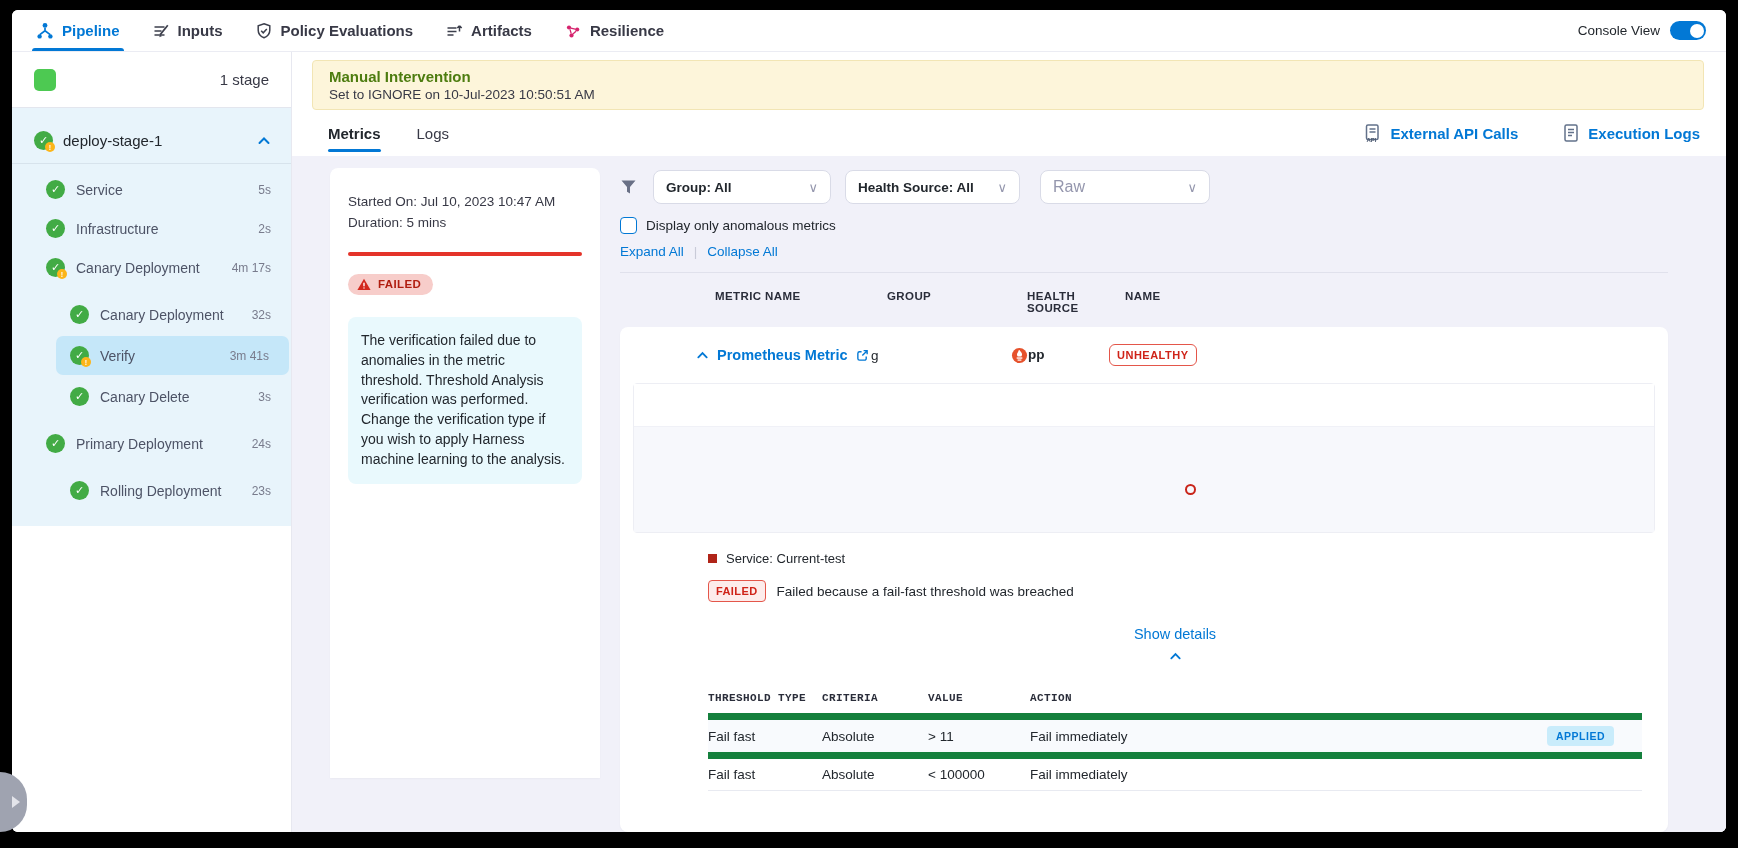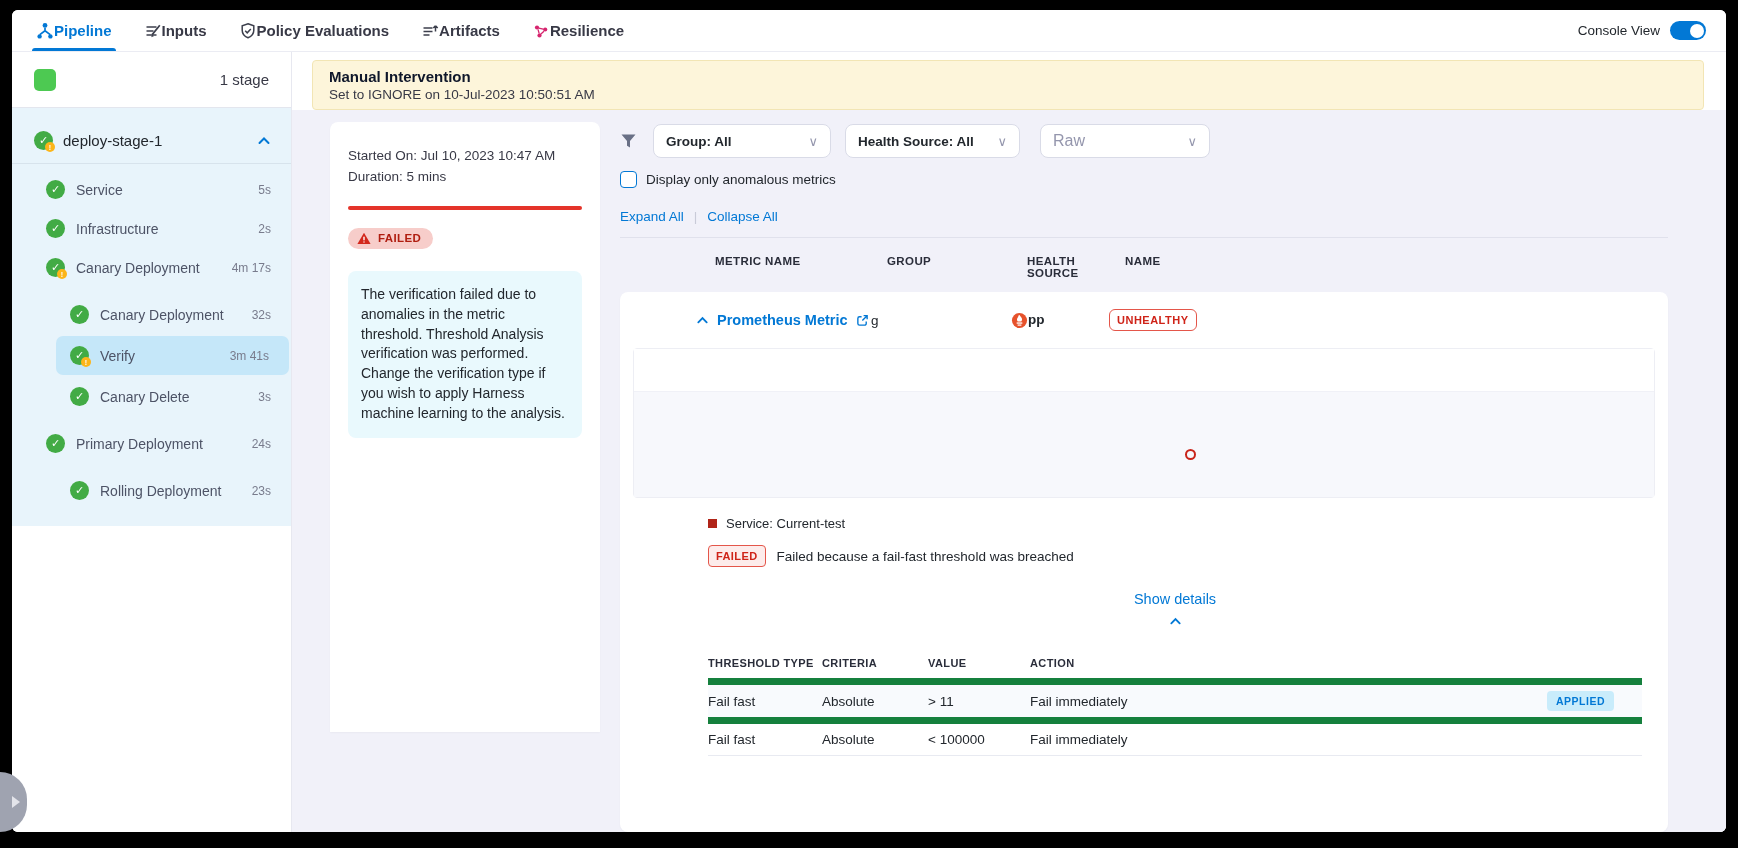--- a/index.html
+++ b/index.html
@@ -1,21 +1,21 @@
 <!DOCTYPE html>
 <html><head>
 <meta charset="utf-8">
 <style>
   * { box-sizing: border-box; margin: 0; padding: 0; }
   html,body { width:1738px; height:848px; background:#000; font-family:"Liberation Sans","DejaVu Sans",sans-serif; overflow:hidden; }
   .app { position:absolute; left:12px; top:10px; width:1714px; height:822px; background:#fff; border-radius:6px; overflow:hidden; }
 
   
   .topnav { height:42px; display:flex; align-items:center; padding:0 20px 0 24px; gap:32px; border-bottom:1px solid #ebecf3; background:#fff; }
-  .nav-item { display:flex; align-items:center; gap:0; height:100%; position:relative; font-size:15px; font-weight:600; color:#383946; cursor:pointer; }
+  .nav-item { display:flex; align-items:center; gap:8px; height:100%; position:relative; font-size:15px; font-weight:600; color:#383946; cursor:pointer; }
   .nav-item svg { flex:0 0 auto; }
   .nav-item.active { color:#0278d5; }
   .nav-item.active::after { content:""; position:absolute; left:-4px; right:-4px; bottom:0; height:3px; background:#0278d5; border-radius:3px 3px 0 0; }
   .nav-right { margin-left:auto; display:flex; align-items:center; gap:10px; }
   .console-label { font-size:13.5px; color:#22272d; font-weight:500; }
   .toggle { width:36px; height:19px; border-radius:10px; background:#0278d5; position:relative; cursor:pointer; }
   .toggle .knob { position:absolute; right:2.5px; top:2.5px; width:14px; height:14px; border-radius:50%; background:#fff; }
 
   
   .bodyrow { display:flex; height:calc(100% - 42px); }
@@ -37,21 +37,21 @@
   .step.sel { background:#c5e7f9; border-radius:7px; margin:2px 2px 2px 44px; padding-left:14px; }
   .st-label { font-size:14px; color:#4d5366; }
   .st-dur { margin-left:auto; font-size:12px; color:#787b8c; }
   .st-icon { position:relative; width:19px; height:19px; border-radius:50%; background:#42ab45; display:flex; align-items:center; justify-content:center; flex:0 0 auto; }
   .st-icon .chk { color:#fff; font-size:11px; font-weight:bold; line-height:1; }
   .st-icon.warn .bang { position:absolute; right:-2px; bottom:-2px; width:10px; height:10px; border-radius:50%; background:#fcb519; color:#fff; font-size:7px; font-weight:bold; display:flex; align-items:center; justify-content:center; }
 
   
   .banner-wrap { padding:8px 22px 0 20px; background:#fff; }
   .banner { background:#fdf5da; border:1px solid #f2e5b4; border-radius:4px; padding:7px 16px; }
-  .banner-title { font-size:15px; font-weight:700; color:#0f172a; }
+  .banner-title { font-size:15px; font-weight:700; color:#4d7c0f; }
   .banner-sub { font-size:13.5px; color:#383946; margin-top:2px; }
 
   
   .tabsrow { height:46px; display:flex; align-items:center; padding:0 26px 0 36px; background:#fff; }
   .tab { height:100%; display:flex; align-items:center; position:relative; font-size:15px; color:#383946; margin-right:36px; cursor:pointer; }
   .tab.active { font-weight:700; color:#22272d; }
   .tab.active::after { content:""; position:absolute; left:0; right:0; bottom:4px; height:3px; background:#0278d5; border-radius:2px; }
   .hdr-links { margin-left:auto; display:flex; align-items:center; gap:44px; }
   .hdr-link { display:flex; align-items:center; gap:8px; color:#0278d5; font-weight:700; font-size:15px; cursor:pointer; }
 
@@ -73,21 +73,21 @@
   .dd { height:34px; background:#fff; border:1px solid #d9dbe7; border-radius:8px; display:flex; align-items:center; justify-content:space-between; padding:0 12px; cursor:pointer; }
   .dd .lbl { font-size:13.5px; font-weight:600; color:#22272d; }
   .dd .chevd { color:#9496ad; font-size:13px; margin-left:10px; }
   .dd.placeholder .lbl { color:#9496ad; font-weight:400; font-size:16px; }
   .dd1 { width:178px; margin-right:14px; }
   .dd2 { width:175px; margin-right:20px; }
   .dd3 { width:170px; }
   .chk-row { margin-top:13px; display:flex; align-items:center; gap:9px; }
   .checkbox { width:17px; height:17px; border:1.6px solid #0278d5; border-radius:4px; background:#fff; cursor:pointer; }
   .chk-label { font-size:13.5px; color:#22272d; }
-  .expand-row { margin-top:21px; display:flex; align-items:flex-start; gap:10px; font-size:13.5px; }
+  .expand-row { margin-top:10px; display:flex; align-items:flex-start; gap:10px; font-size:13.5px; }
   .link { color:#0278d5; cursor:pointer; }
   .vsep { color:#c9cbd8; }
   .hdivider { margin-top:13px; height:1px; background:#e0e1ec; }
 
   .mt-header { margin-top:17px; display:grid; grid-template-columns:172px 140px 98px 1fr; padding-left:95px; }
   .mt-h { font-size:11.5px; font-weight:700; letter-spacing:.4px; color:#2a2d3a; }
 
   .metric-card { margin-top:13px; background:#fff; border-radius:8px; flex:1; box-shadow:0 1px 2px rgba(40,41,61,.04); overflow:hidden; }
   .metric-row { display:grid; grid-template-columns:175px 140px 98px 1fr; padding-left:76px; align-items:center; height:56px; }
   .mcell-name { display:flex; align-items:center; gap:8px; }
@@ -107,21 +107,21 @@
   .legend-txt { font-size:13px; color:#22272d; }
   .reason-row { margin-top:14px; display:flex; align-items:center; gap:11px; }
   .failed-badge { border:1px solid #e4564a; background:#fdeceb; color:#cf2318; font-size:11px; font-weight:700; letter-spacing:.4px; padding:4px 7px; border-radius:4px; }
   .reason-txt { font-size:13.5px; color:#22272d; }
   .details-row { margin-top:24px; display:flex; align-items:center; gap:8px; cursor:pointer;flex-direction:column; }
   .details-txt { color:#0278d5; font-size:14.5px; }
 
   .th-table { margin-top:20px; }
   .th-grid { display:grid; grid-template-columns:114px 106px 102px 1fr; align-items:center; }
   .th-head { height:30px; }
-  .th-head .c { font-size:11px; font-weight:700; letter-spacing:.4px; color:#2a2d3a; }
+  .th-head .c { font-size:11px; font-weight:700; letter-spacing:.4px; color:#2a2d3a;font-family:Liberation Mono, monospace; }
   .th-row { height:39px; border-top:7px solid #15803d; font-size:13.5px; color:#22272d; }
   .th-row:last-child { border-bottom:1px solid #e8eaf1; }
   .th-row.tint { background:#f8fafd; }
   .c-action { display:flex; align-items:center; justify-content:space-between; }
   .applied-badge { background:#c9ecfb; color:#0278d5; font-size:10.5px; font-weight:700; letter-spacing:.5px; padding:4px 9px; border-radius:4px; margin-right:28px; }
 
   .expander { position:absolute; left:0; top:772px; width:27px; height:60px; background:#9fa3b0; border-radius:0 30px 30px 0; display:flex; align-items:center; justify-content:center; cursor:pointer; z-index:5; }
   .expander .tri { width:0; height:0; border-left:8px solid #e3e4ea; border-top:6px solid transparent; border-bottom:6px solid transparent; margin-left:4px; }
 </style>
 </head>
@@ -267,20 +267,41 @@
     </aside>
 
     <main class="main">
       <div class="banner-wrap">
         <div class="banner">
           <div class="banner-title">Manual Intervention</div>
           <div class="banner-sub">Set to IGNORE on 10-Jul-2023 10:50:51 AM</div>
         </div>
       </div>
 
+      <div class="tabsrow">
+        <div class="tab active">Metrics</div>
+        <div class="tab">Logs</div>
+        <div class="hdr-links">
+          <div class="hdr-link">
+            <svg width="20" height="20" viewBox="0 0 20 20">
+                <rect x="4.5" y="2" width="11.5" height="14.5" rx="1.5" fill="none" stroke="#62718a" stroke-width="1.5"></rect>
+                <path d="M7.5 6h6M7.5 9h6" stroke="#62718a" stroke-width="1.3"></path>
+                <text x="4.5" y="18.5" font-size="6" font-weight="bold" fill="#4a586f" font-family="Liberation Sans, sans-serif">API</text>
+              </svg>
+            <span>External API Calls</span>
+          </div>
+          <div class="hdr-link">
+            <svg width="18" height="20" viewBox="0 0 18 20">
+                <rect x="3" y="2" width="12" height="16" rx="1.5" fill="none" stroke="#62718a" stroke-width="1.5"></rect>
+                <path d="M6 6.5h6M6 9.5h6M6 12.5h4" stroke="#62718a" stroke-width="1.3"></path>
+              </svg>
+            <span>Execution Logs</span>
+          </div>
+        </div>
+      </div>
 
       <div class="content">
 
         <div class="summary-card">
           <div class="sum-line">Started On: Jul 10, 2023 10:47 AM</div>
           <div class="sum-line">Duration: 5 mins</div>
           <div class="redbar"></div>
           <div class="failed-pill">
             <svg width="14" height="13" viewBox="0 0 14 13">
                 <path d="M7 .8L13.6 12H.4z" fill="#d3281c"></path>

